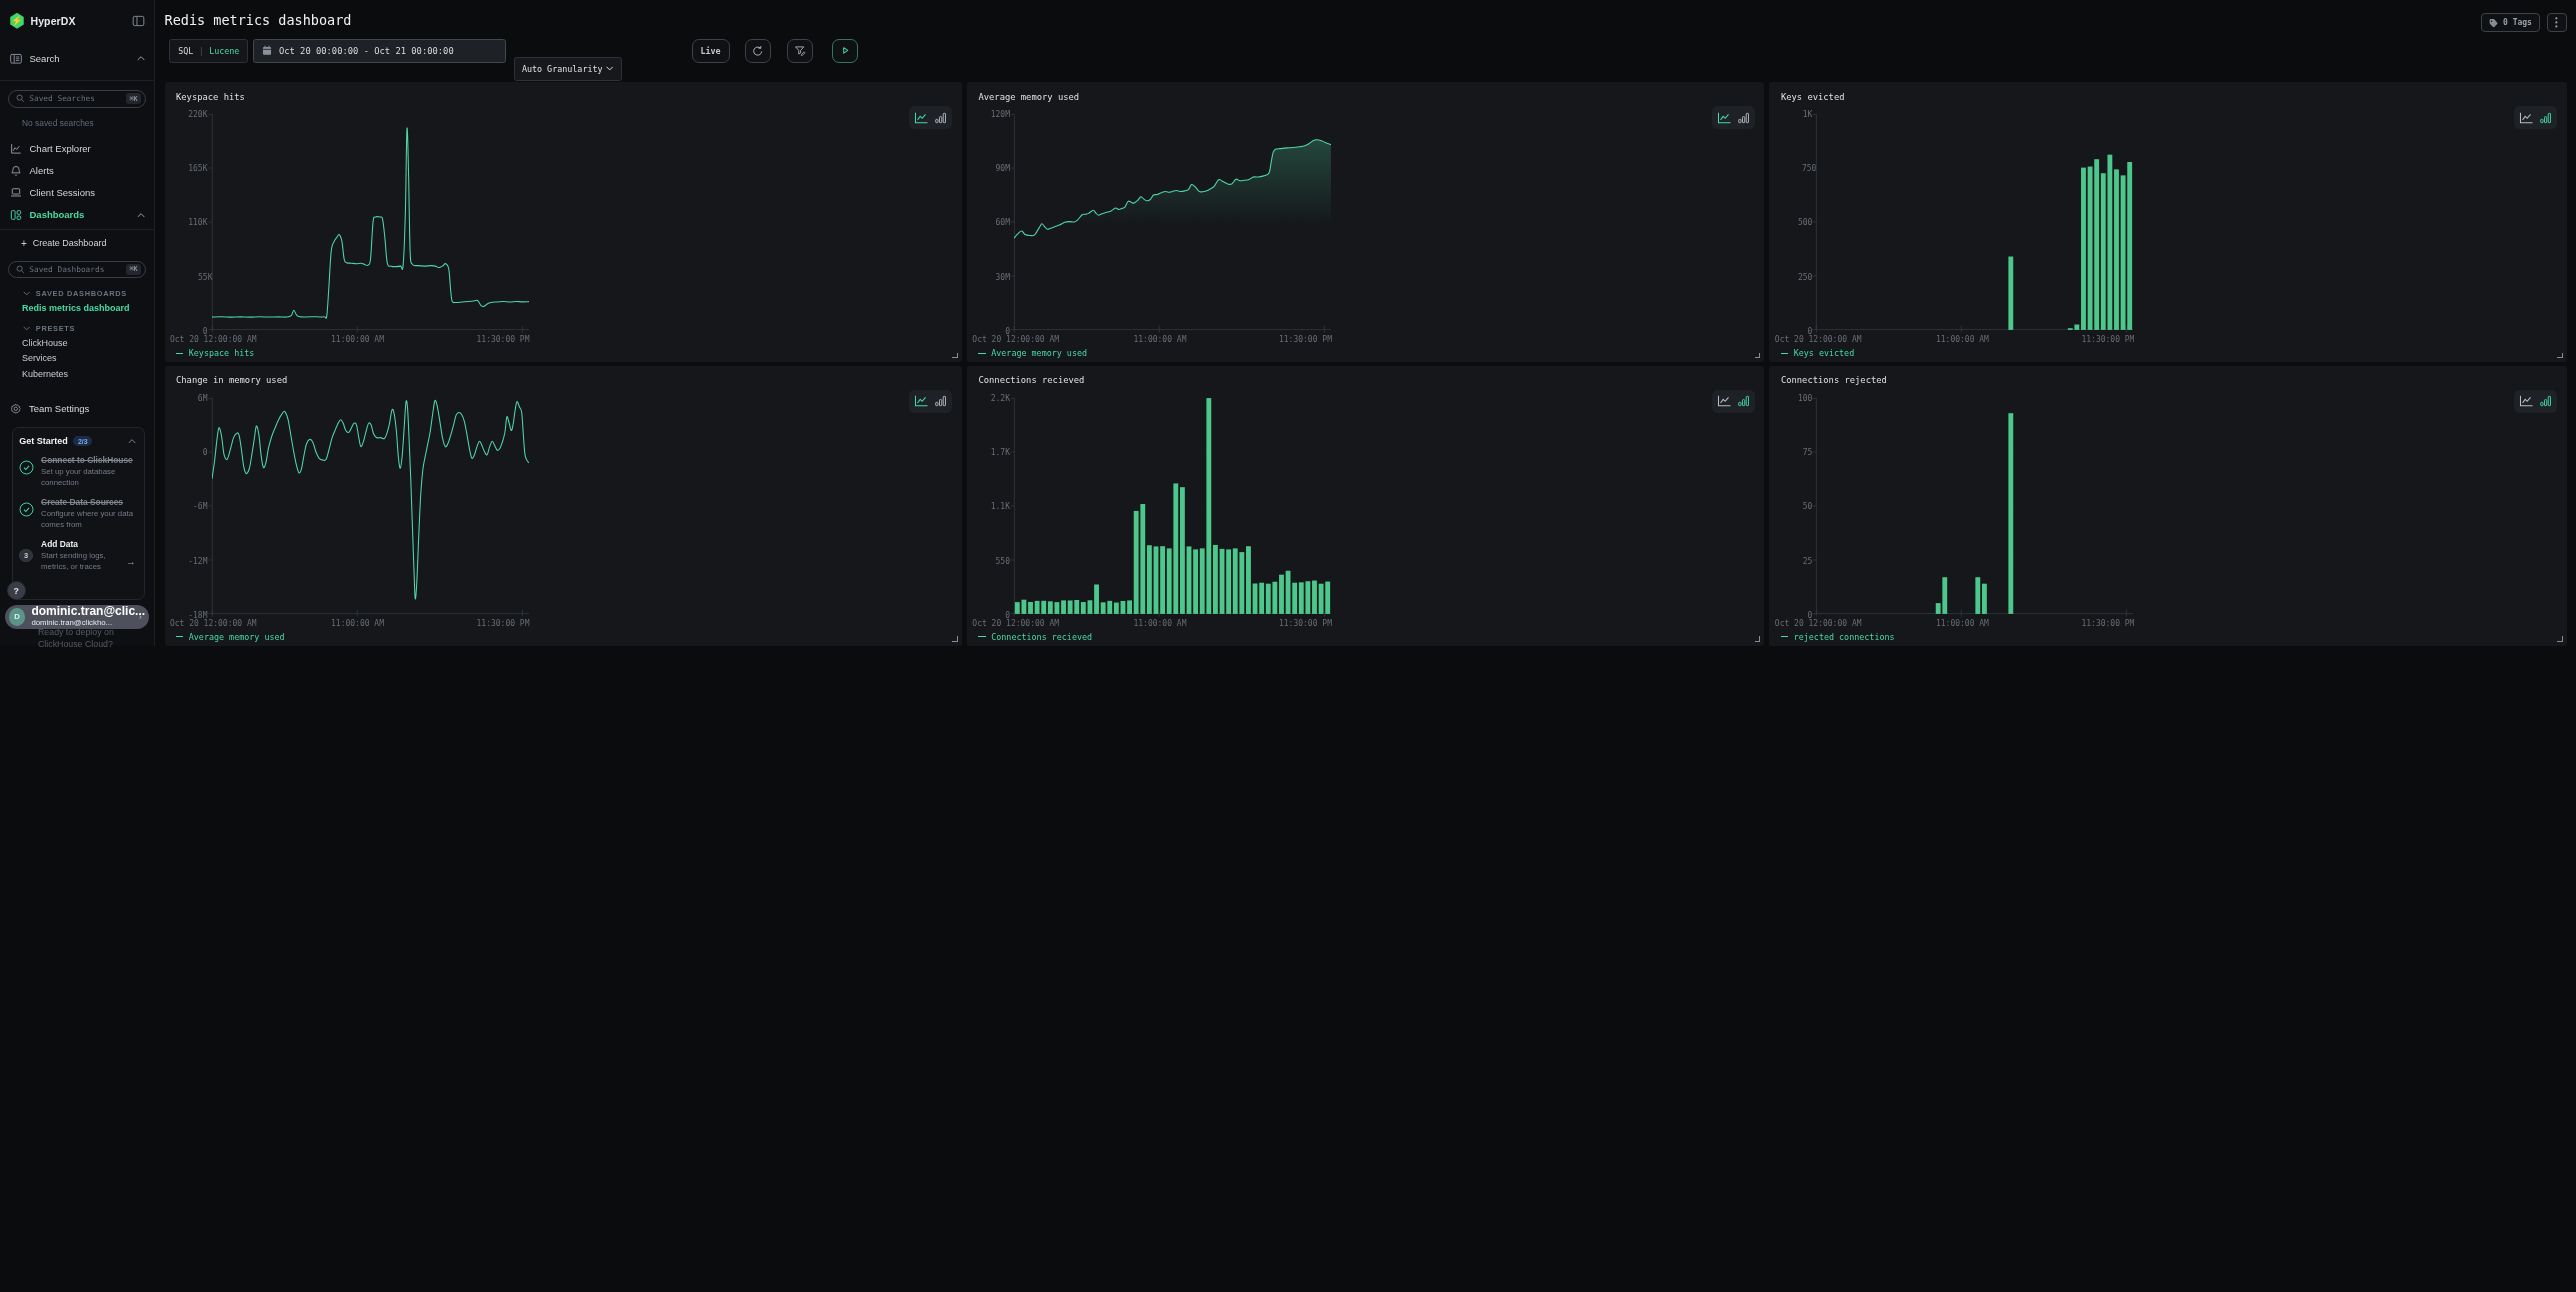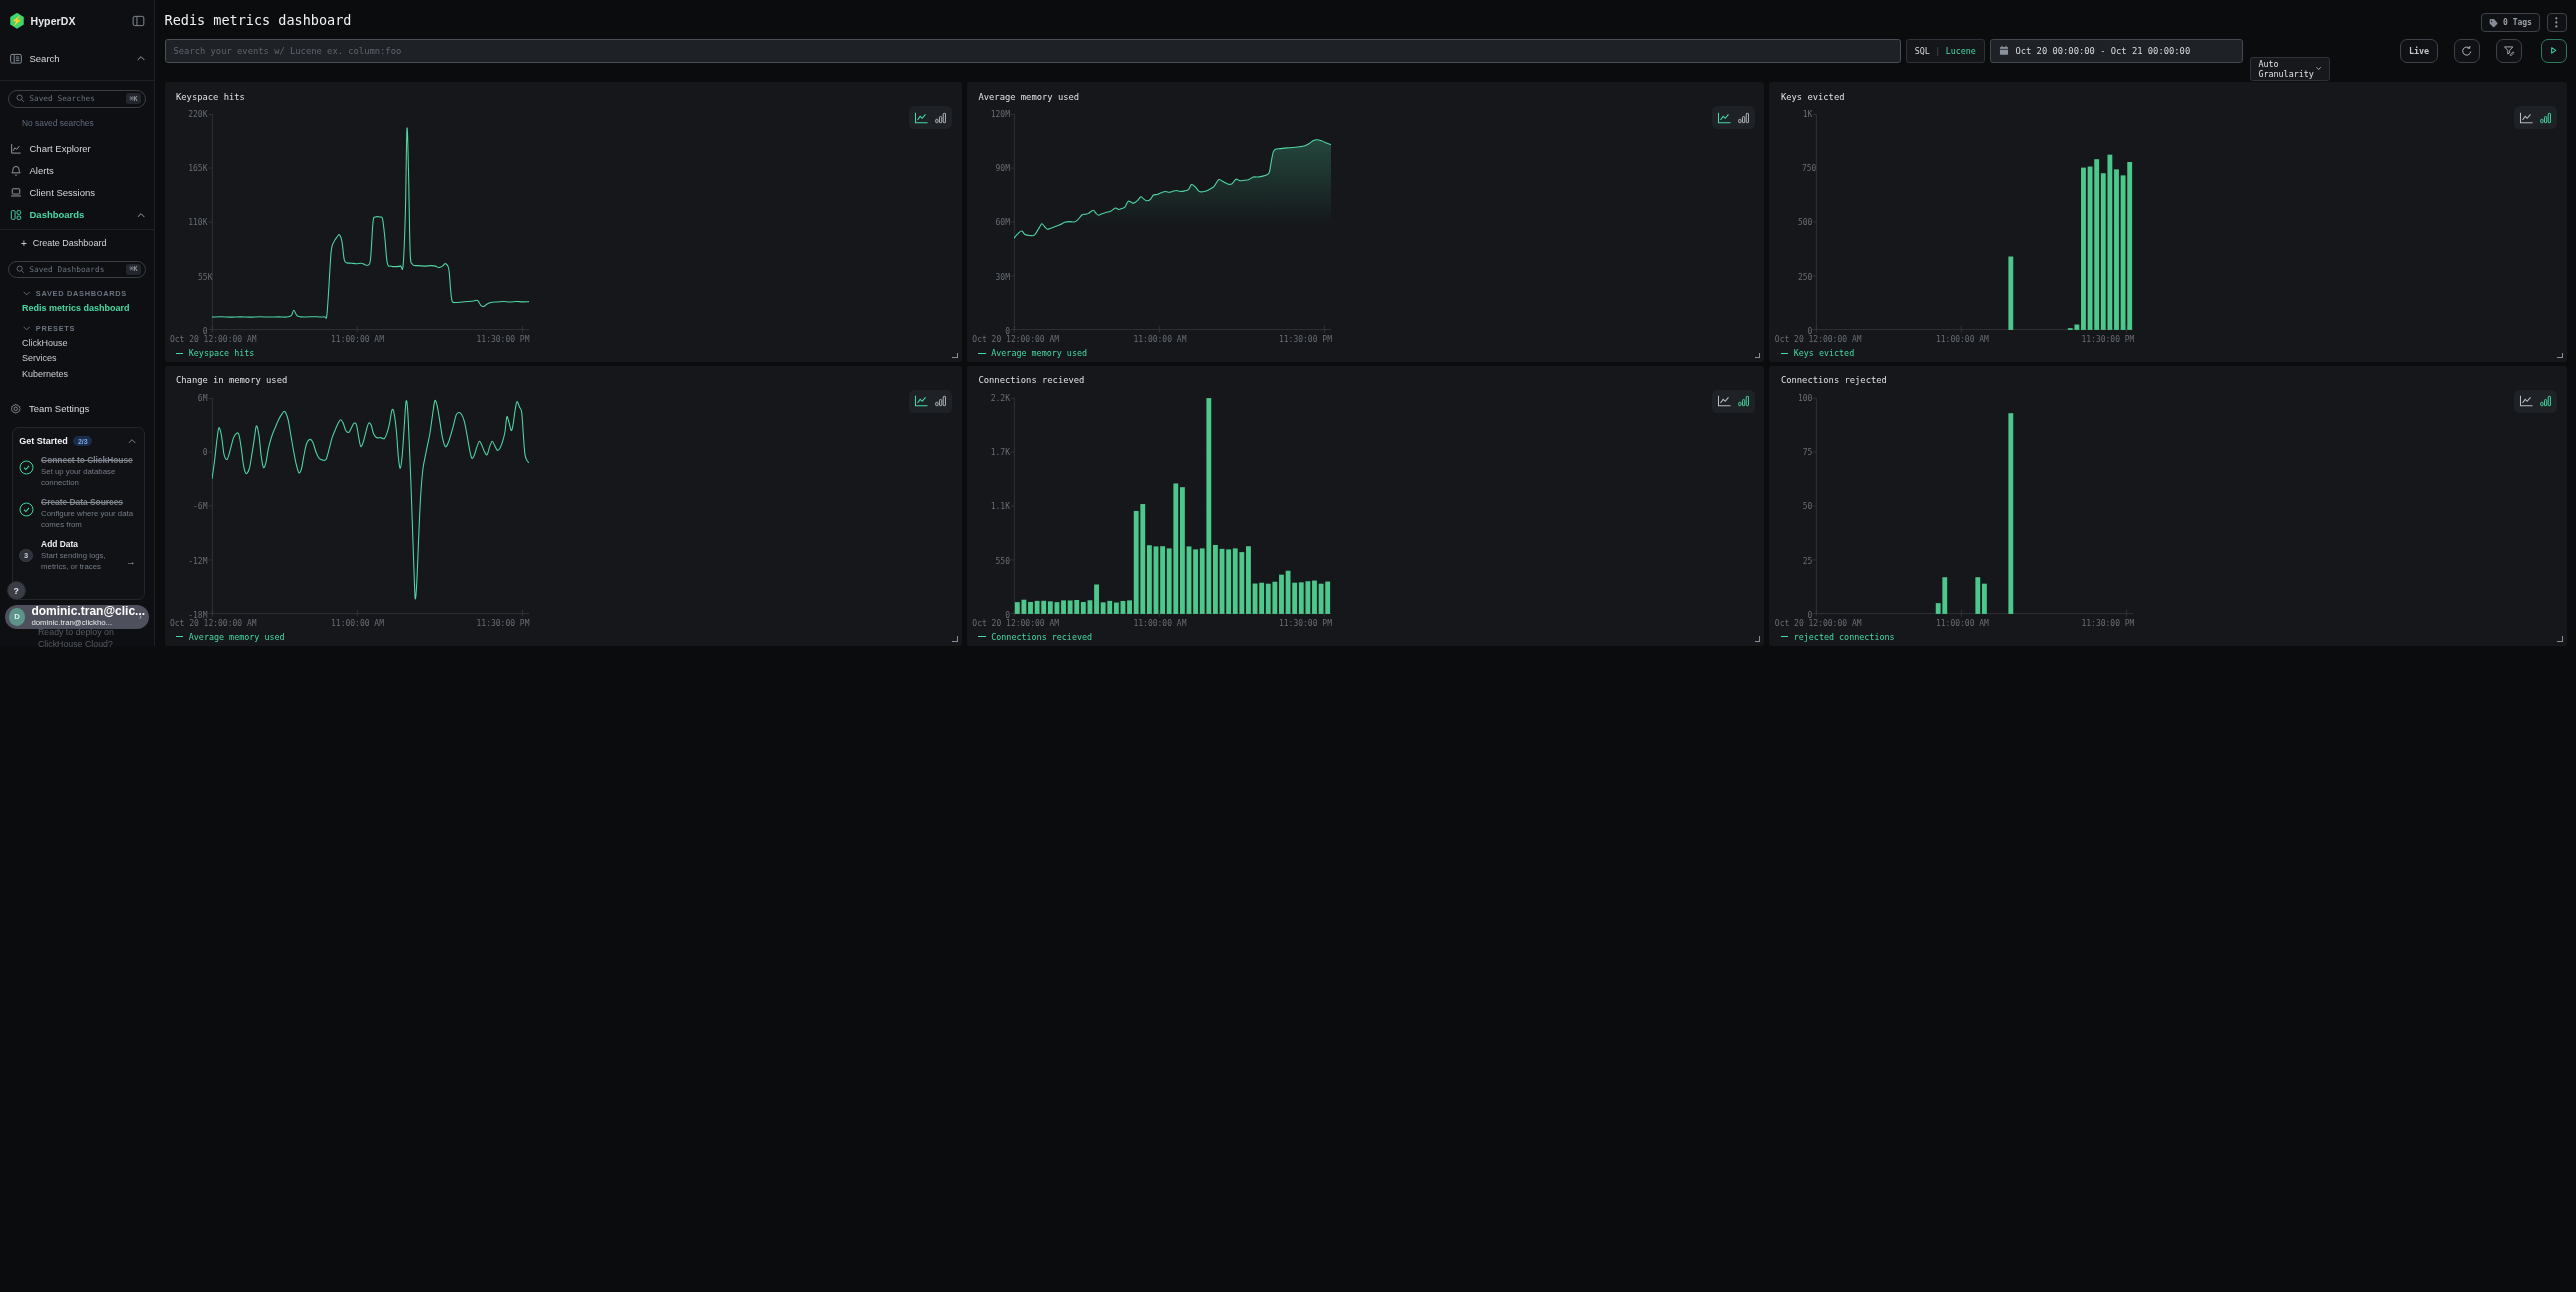--- a/index.html
+++ b/index.html
@@ -93,21 +93,21 @@
   .search-input { flex:1; height:24px; background:#1e2126; border:0.7px solid #4b4f57; border-radius:2.7px;
     color:#d9dce0; font-family:"DejaVu Sans Mono",monospace; font-size:8.8px; padding:0 8px; outline:none; }
   .search-input::placeholder { color:#5f656e; }
   .lang-toggle { margin-left:4.7px; height:24px; background:#141619; border:0.7px solid #2e3238; border-radius:2.7px;
     display:flex; align-items:center; padding:0 8px; gap:5.4px; cursor:pointer;
     font-family:"DejaVu Sans Mono",monospace; font-size:8.4px; }
   .lang-toggle .sql { color:#d6d9dd; } .lang-toggle .sep { color:#4a4f57; } .lang-toggle .lucene { color:#46dba4; }
   .date-box { margin-left:4.7px; width:253px; height:24px; background:#1e2126; border:0.7px solid #43474f;
     border-radius:2.7px; display:flex; align-items:center; padding:0 8px; gap:6.8px; cursor:pointer;
     font-family:"DejaVu Sans Mono",monospace; font-size:8.8px; color:#d9dce0; }
-  .gran-box { margin-left:7.4px; width:80px; height:24px; background:#16181c; border:0.7px solid #2e3238;
+  .gran-box { margin-left:7.4px; width:108px; height:24px; background:#16181c; border:0.7px solid #2e3238;
     border-radius:2.7px; display:flex; align-items:center; justify-content:space-between; padding:0 7.4px;
     cursor:pointer; font-family:"DejaVu Sans Mono",monospace; font-size:8.4px; color:#dfe2e6;margin-top:36px; }
   .btn { height:24px; border:0.7px solid #3d4148; border-radius:7px; background:#101114; display:flex;
     align-items:center; justify-content:center; cursor:pointer; }
   .live-btn { margin-left:70px; width:38px; font-family:"DejaVu Sans Mono",monospace; font-size:8.4px;
     font-weight:bold; color:#c3c7cd; }
   .icon-btn { width:26px; }
   .refresh-btn { margin-left:15.5px; } .filter-btn { margin-left:16px; }
   .play-btn { margin-left:19px; border-color:#2f7a5c; }
 
@@ -327,21 +327,20 @@
     <div class="dots-btn">
       <svg width="2.7" height="10.8" viewBox="0 0 4 16">
         <circle cx="2" cy="2" r="1.6" fill="#9aa0a8"></circle>
           <circle cx="2" cy="8" r="1.6" fill="#9aa0a8"></circle>
           <circle cx="2" cy="14" r="1.6" fill="#9aa0a8"></circle>
       </svg>
     </div>
   </div>
 
   <div class="controls">
-    <input class="search-input" placeholder="Search your events w/ Lucene ex. column:foo" style="">
     <div class="lang-toggle">
       <span class="sql">SQL</span>
       <span class="sep">|</span>
       <span class="lucene">Lucene</span>
     </div>
     <div class="date-box">
       <svg width="10" height="10.8" viewBox="0 0 16 17">
         <rect x="1.5" y="3" width="13" height="12.5" rx="1.5" fill="#8b919a"></rect>
         <line x1="1.5" y1="6.8" x2="14.5" y2="6.8" stroke="#1e2126" stroke-width="1.4"></line>
         <line x1="4.8" y1="1" x2="4.8" y2="4" stroke="#8b919a" stroke-width="1.6"></line>

